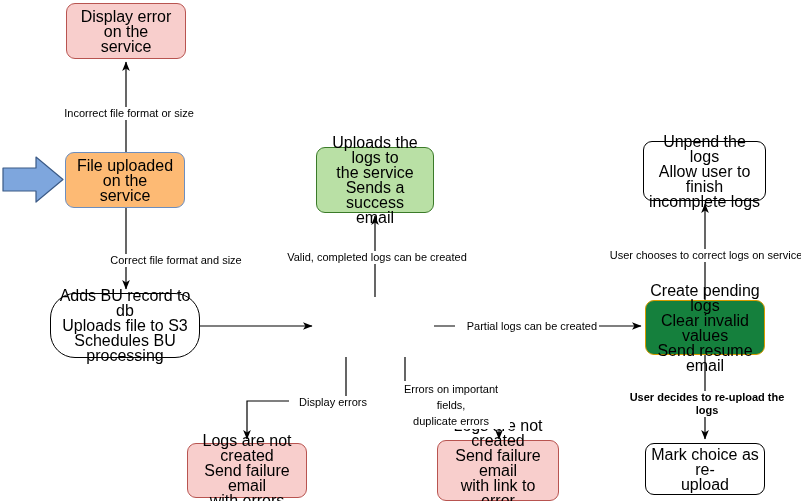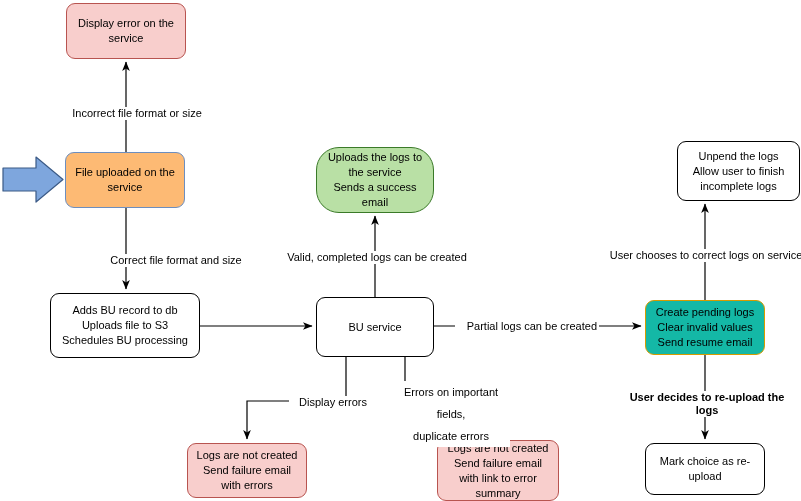--- a/index.html
+++ b/index.html
@@ -27,31 +27,31 @@
   }
   .node {
     position: absolute;
     box-sizing: border-box;
     border: 1px solid #000000;
     border-radius: 9px;
     display: flex;
     align-items: center;
     justify-content: center;
     text-align: center;
-    font-size: 11px;
+    font-size: 16px;
     line-height: 15px;
     color: #000000;
     background: #ffffff;
     white-space: pre-line;
     padding: 2px 4px;
   }
   .node.pink   { background: #f8cecc; border-color: #b85450; }
   .node.blue   { background: #fdba74; border-color: #6c8ebf; }
-  .node.green  { background: #b9e0a5; border-color: #3a7a28; border-radius: 23px; }
-  .node.yellow { background: #14b8a6; border-color: #d79b00; }
+  .node.green  { background: #b9e0a5; border-color: #3a7a28; }
+  .node.yellow { background: #15803d; border-color: #d79b00; }
   .node.plain  { background: #ffffff; border-color: #000000; }
   .edge-label {
     position: absolute;
     font-size: 11px;
     line-height: 13px;
     color: #000000;
     background: #ffffff;
     text-align: center;
     white-space: pre-line;
     padding: 0 2px;
@@ -93,61 +93,60 @@
       <path d="M3,168 L36,168 L36,157 L63,179.5 L36,202 L36,191 L3,191 z" fill="#7ea6dd" stroke="#3b5a86" stroke-width="1.2" stroke-linejoin="round"></path>
     </g>
   </svg>
 
   <div class="node pink" style="left:66px; top:3px; width:120px; height:56px;">Display error on the
 service</div>
 
   <div class="node blue" style="left:65px; top:152px; width:120px; height:56px;">File uploaded on the
 service</div>
 
-  <div class="node plain" style="left:50px; top:293px; width:150px; height:65px;">Adds BU record to db
+  <div class="node plain" style="left:50px; top:293px; width:150px; height:65px;border-radius:25px;">Adds BU record to db
 Uploads file to S3
 Schedules BU processing</div>
 
   <div class="node green" style="left:316px; top:147px; width:118px; height:66px;">Uploads the logs to
 the service
 Sends a success
 email</div>
 
-  <div class="node plain" style="left:316px; top:297px; width:118px; height:60px;">BU service</div>
 
   <div class="node pink" style="left:187px; top:443px; width:120px; height:55px;">Logs are not created
 Send failure email
 with errors</div>
 
   <div class="node pink" style="left:437px; top:440px; width:122px; height:61px;">Logs are not created
 Send failure email
 with link to error
 summary</div>
 
-  <div class="node plain" style="left:643px; top:141px; width:123px; height:60px;margin-left:34px;">Unpend the logs
+  <div class="node plain" style="left:643px; top:141px; width:123px; height:60px;">Unpend the logs
 Allow user to finish
 incomplete logs</div>
 
   <div class="node yellow" style="left:645px; top:300px; width:120px; height:55px;">Create pending logs
 Clear invalid values
 Send resume email</div>
 
   <div class="node plain" style="left:645px; top:443px; width:120px; height:52px;">Mark choice as re-
 upload</div>
 
-  <div class="edge-label" style="left:57px; top:107px; width:140px;margin-left:8px;">Incorrect file format or size</div>
+  <div class="edge-label" style="left:57px; top:107px; width:140px;">Incorrect file format or size</div>
 
   <div class="edge-label" style="left:57px; top:254px; width:138px;margin-left:48px;">Correct file format and size</div>
 
   <div class="edge-label" style="left:282px; top:251px; width:186px;text-align:center;">Valid, completed logs can be created</div>
 
   <div class="edge-label" style="left:455px; top:320px; width:140px;text-align:right;">Partial logs can be created</div>
 
   <div class="edge-label" style="left:289px; top:396px; width:84px;">Display errors</div>
 
-  <div class="edge-label" style="left:392px; top:381px; width:114px; line-height:22px;">Errors on important fields,
+  <div class="edge-label" style="left:392px; top:381px; width:114px; line-height:16px;">Errors on important fields,
 duplicate errors</div>
 
   <div class="edge-label" style="left:607px; top:249px; width:194px;">User chooses to correct logs on service</div>
 
   <div class="edge-label" style="left:619px; top:391px; width:172px;font-weight:bold;">User decides to re-upload the logs</div>
 
 </div>
 
 </body></html>

